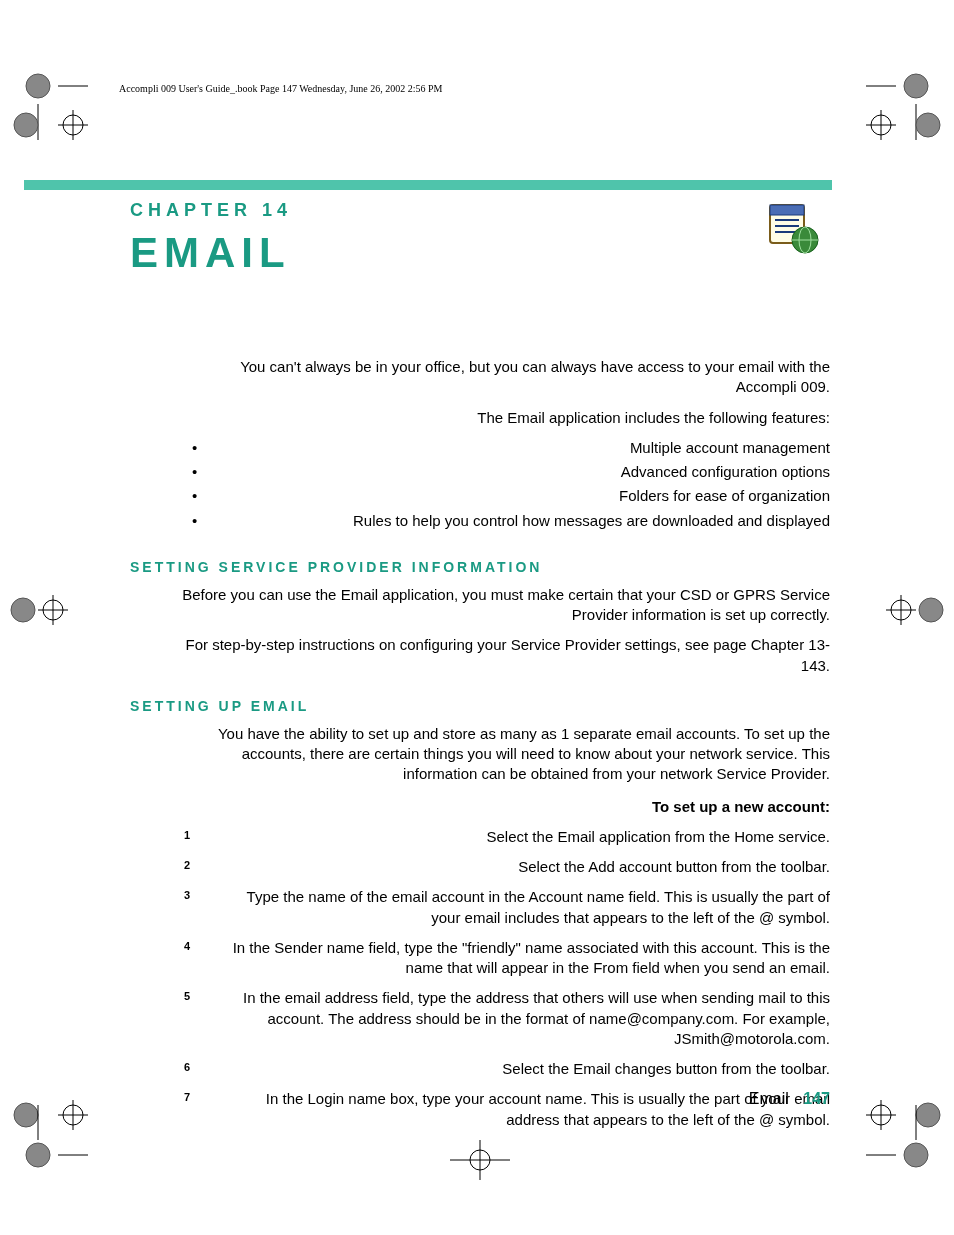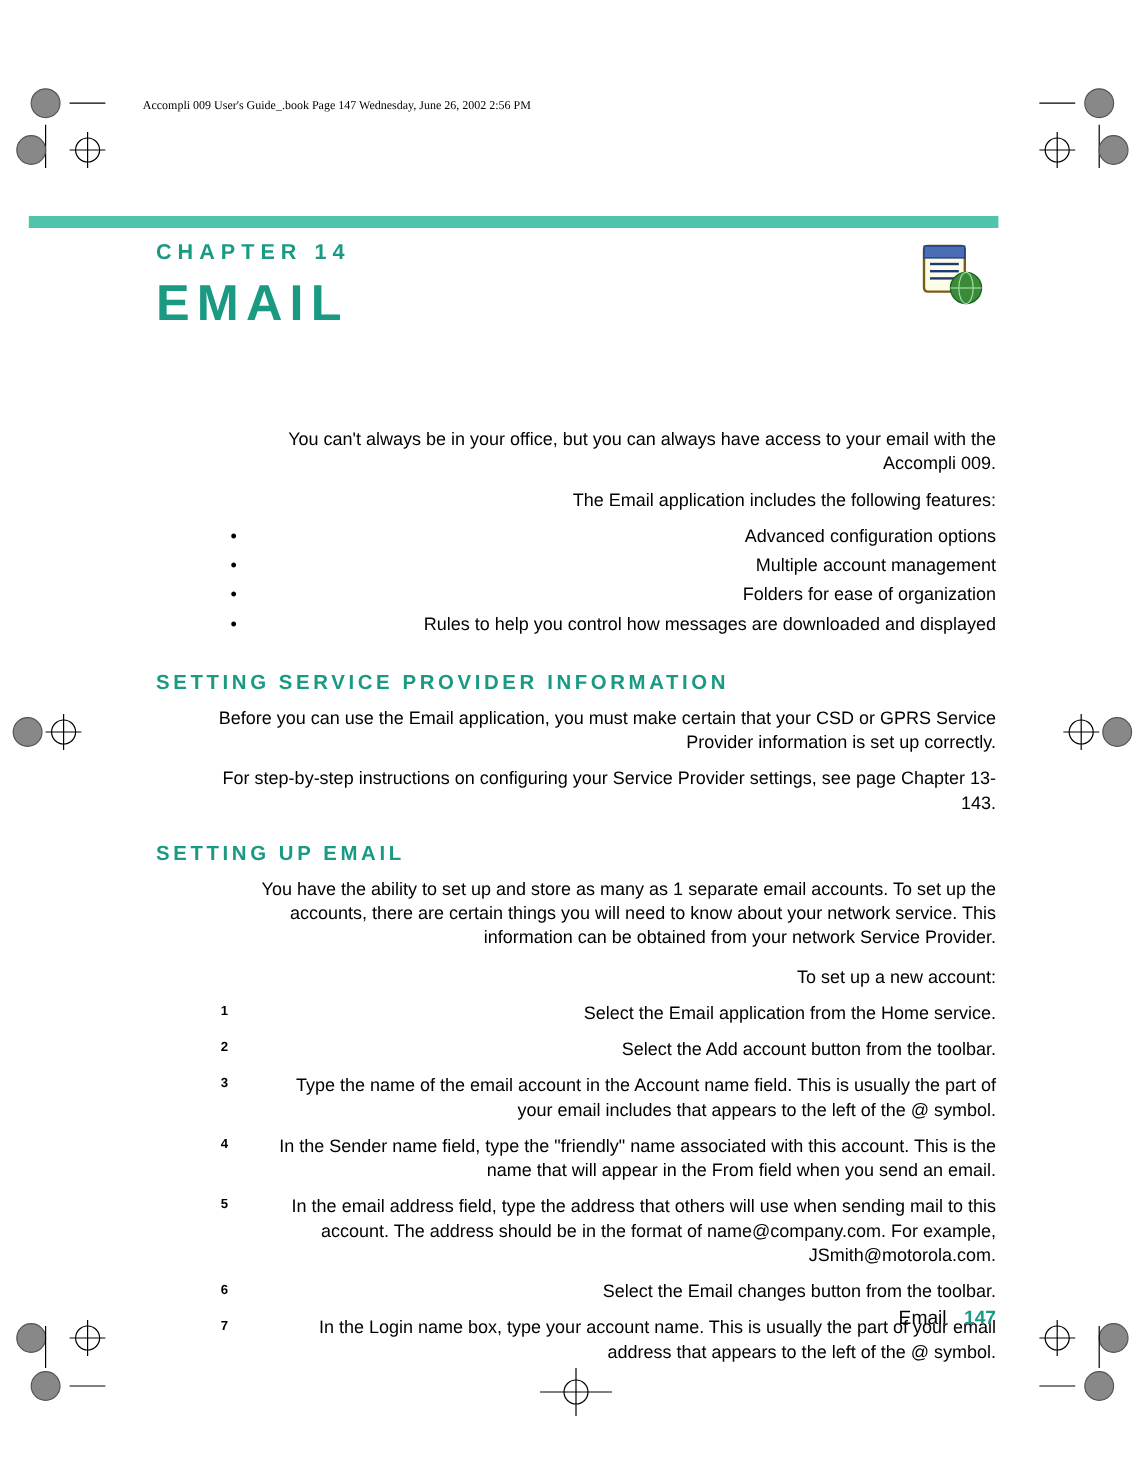--- a/index.html
+++ b/index.html
@@ -57,24 +57,24 @@
     text-align: right;
   }
   .body-text p { margin-bottom: 10px; }
   .bullet-list { list-style: none; margin: 4px 0 28px 0; }
   .bullet-list li { position: relative; padding-left: 38px; margin-bottom: 4px; }
   .bullet-list li::before { content: "•"; position: absolute; left: 14px; }
   .section-head {
     color: #1a9a83;
     font-weight: bold;
     letter-spacing: 3px;
-    font-size: 17px;
+    font-size: 14px;
     margin: 22px 0 10px 0;
   }
-  .sub-bold { font-weight: normal; margin: 12px 0 8px 0; }
+  .sub-bold { font-weight: bold; margin: 12px 0 8px 0; }
   .num-list { list-style: none; }
   .num-list li { position: relative; padding-left: 38px; margin-bottom: 10px; line-height: 1.35; }
   .num-list li .num { position: absolute; left: 6px; top: 1px; font-weight: bold; font-size: 11px; font-family: Arial; }
   .footer {
     position: absolute;
     left: 130px; width: 700px;
     top: 1090px;
     font-size: 16px;
     text-align: right;
   }
@@ -154,22 +154,22 @@
     <line x1="10" y1="32" x2="34" y2="32" stroke="#1a3a7a" stroke-width="2"></line>
     <circle cx="40" cy="40" r="13" fill="#3a8a3a" stroke="#15601a" stroke-width="1"></circle>
     <ellipse cx="40" cy="40" rx="6" ry="13" fill="none" stroke="#9fe09f"></ellipse>
     <line x1="27" y1="40" x2="53" y2="40" stroke="#9fe09f"></line>
   </svg>
 
   <div class="body-text">
     <p>You can't always be in your office, but you can always have access to your email with the Accompli 009.</p>
     <p>The Email application includes the following features:</p>
     <ul class="bullet-list">
+      <li>Multiple account management</li>
       <li>Advanced configuration options</li>
-      <li>Multiple account management</li>
       <li>Folders for ease of organization</li>
       <li>Rules to help you control how messages are downloaded and displayed</li>
     </ul>
   </div>
 
   <div class="section-head">SETTING SERVICE PROVIDER INFORMATION</div>
   <div class="body-text">
     <p>Before you can use the Email application, you must make certain that your CSD or GPRS Service Provider information is set up correctly.</p>
     <p>For step-by-step instructions on configuring your Service Provider settings, see page Chapter 13-143.</p>
   </div>

